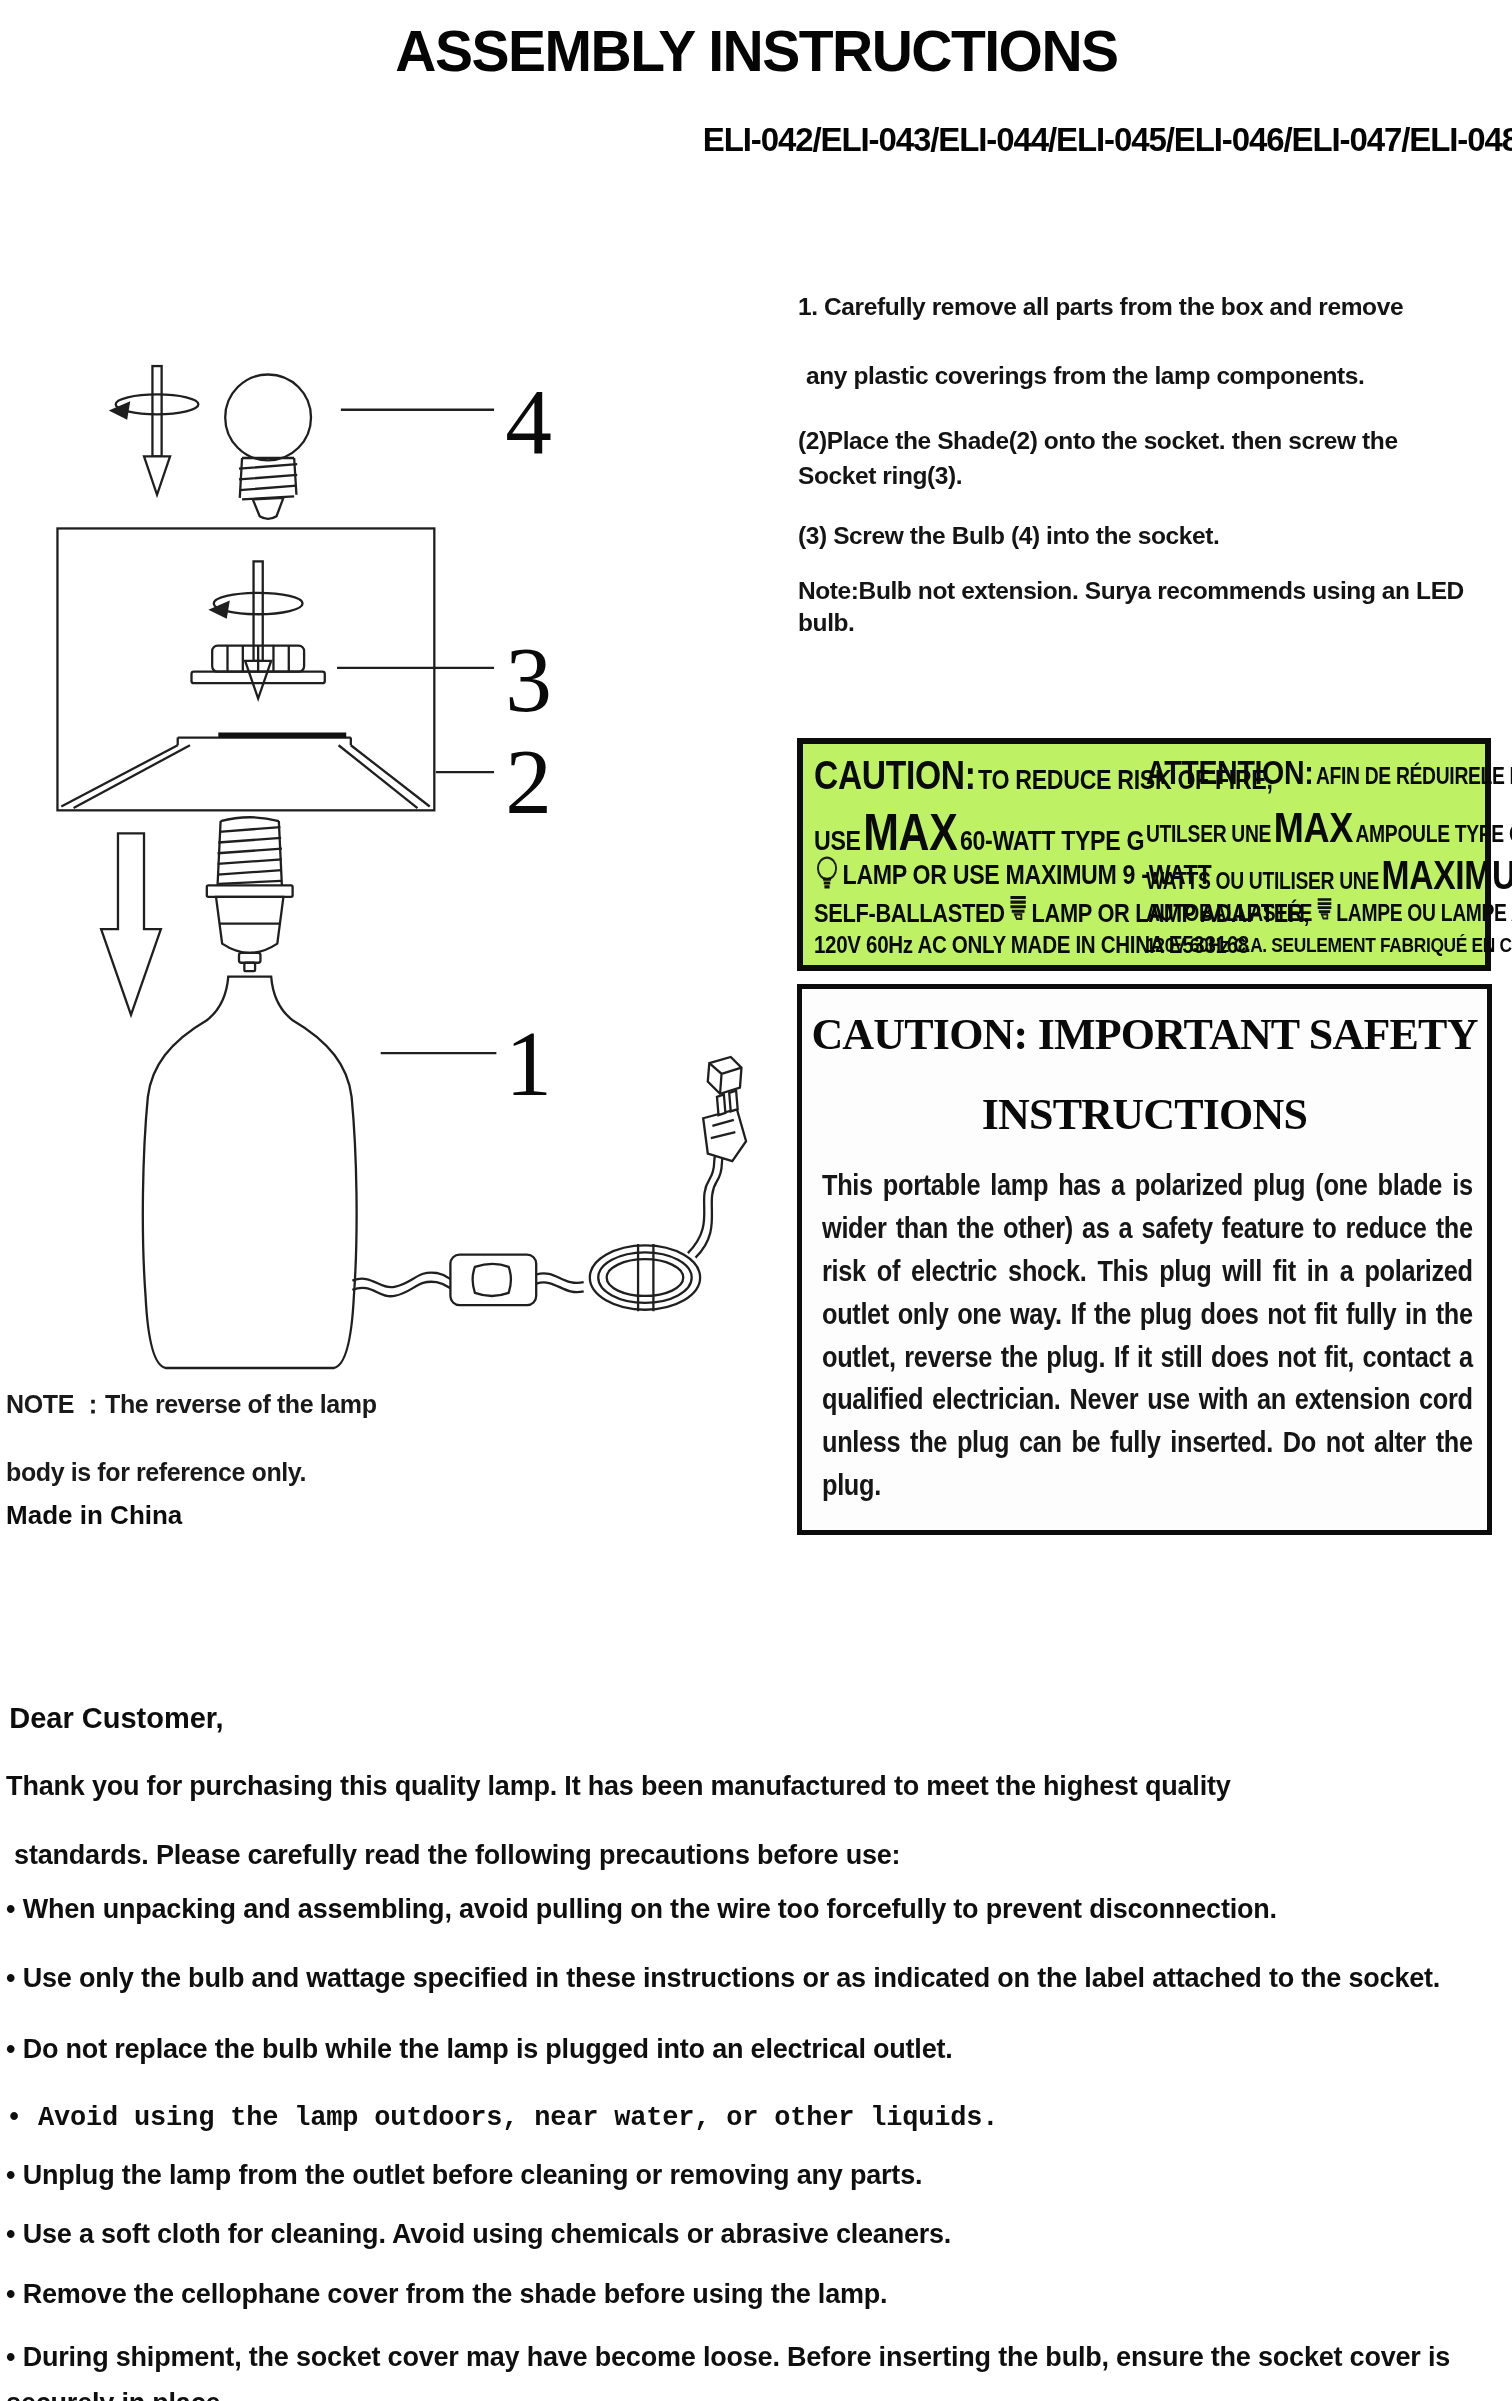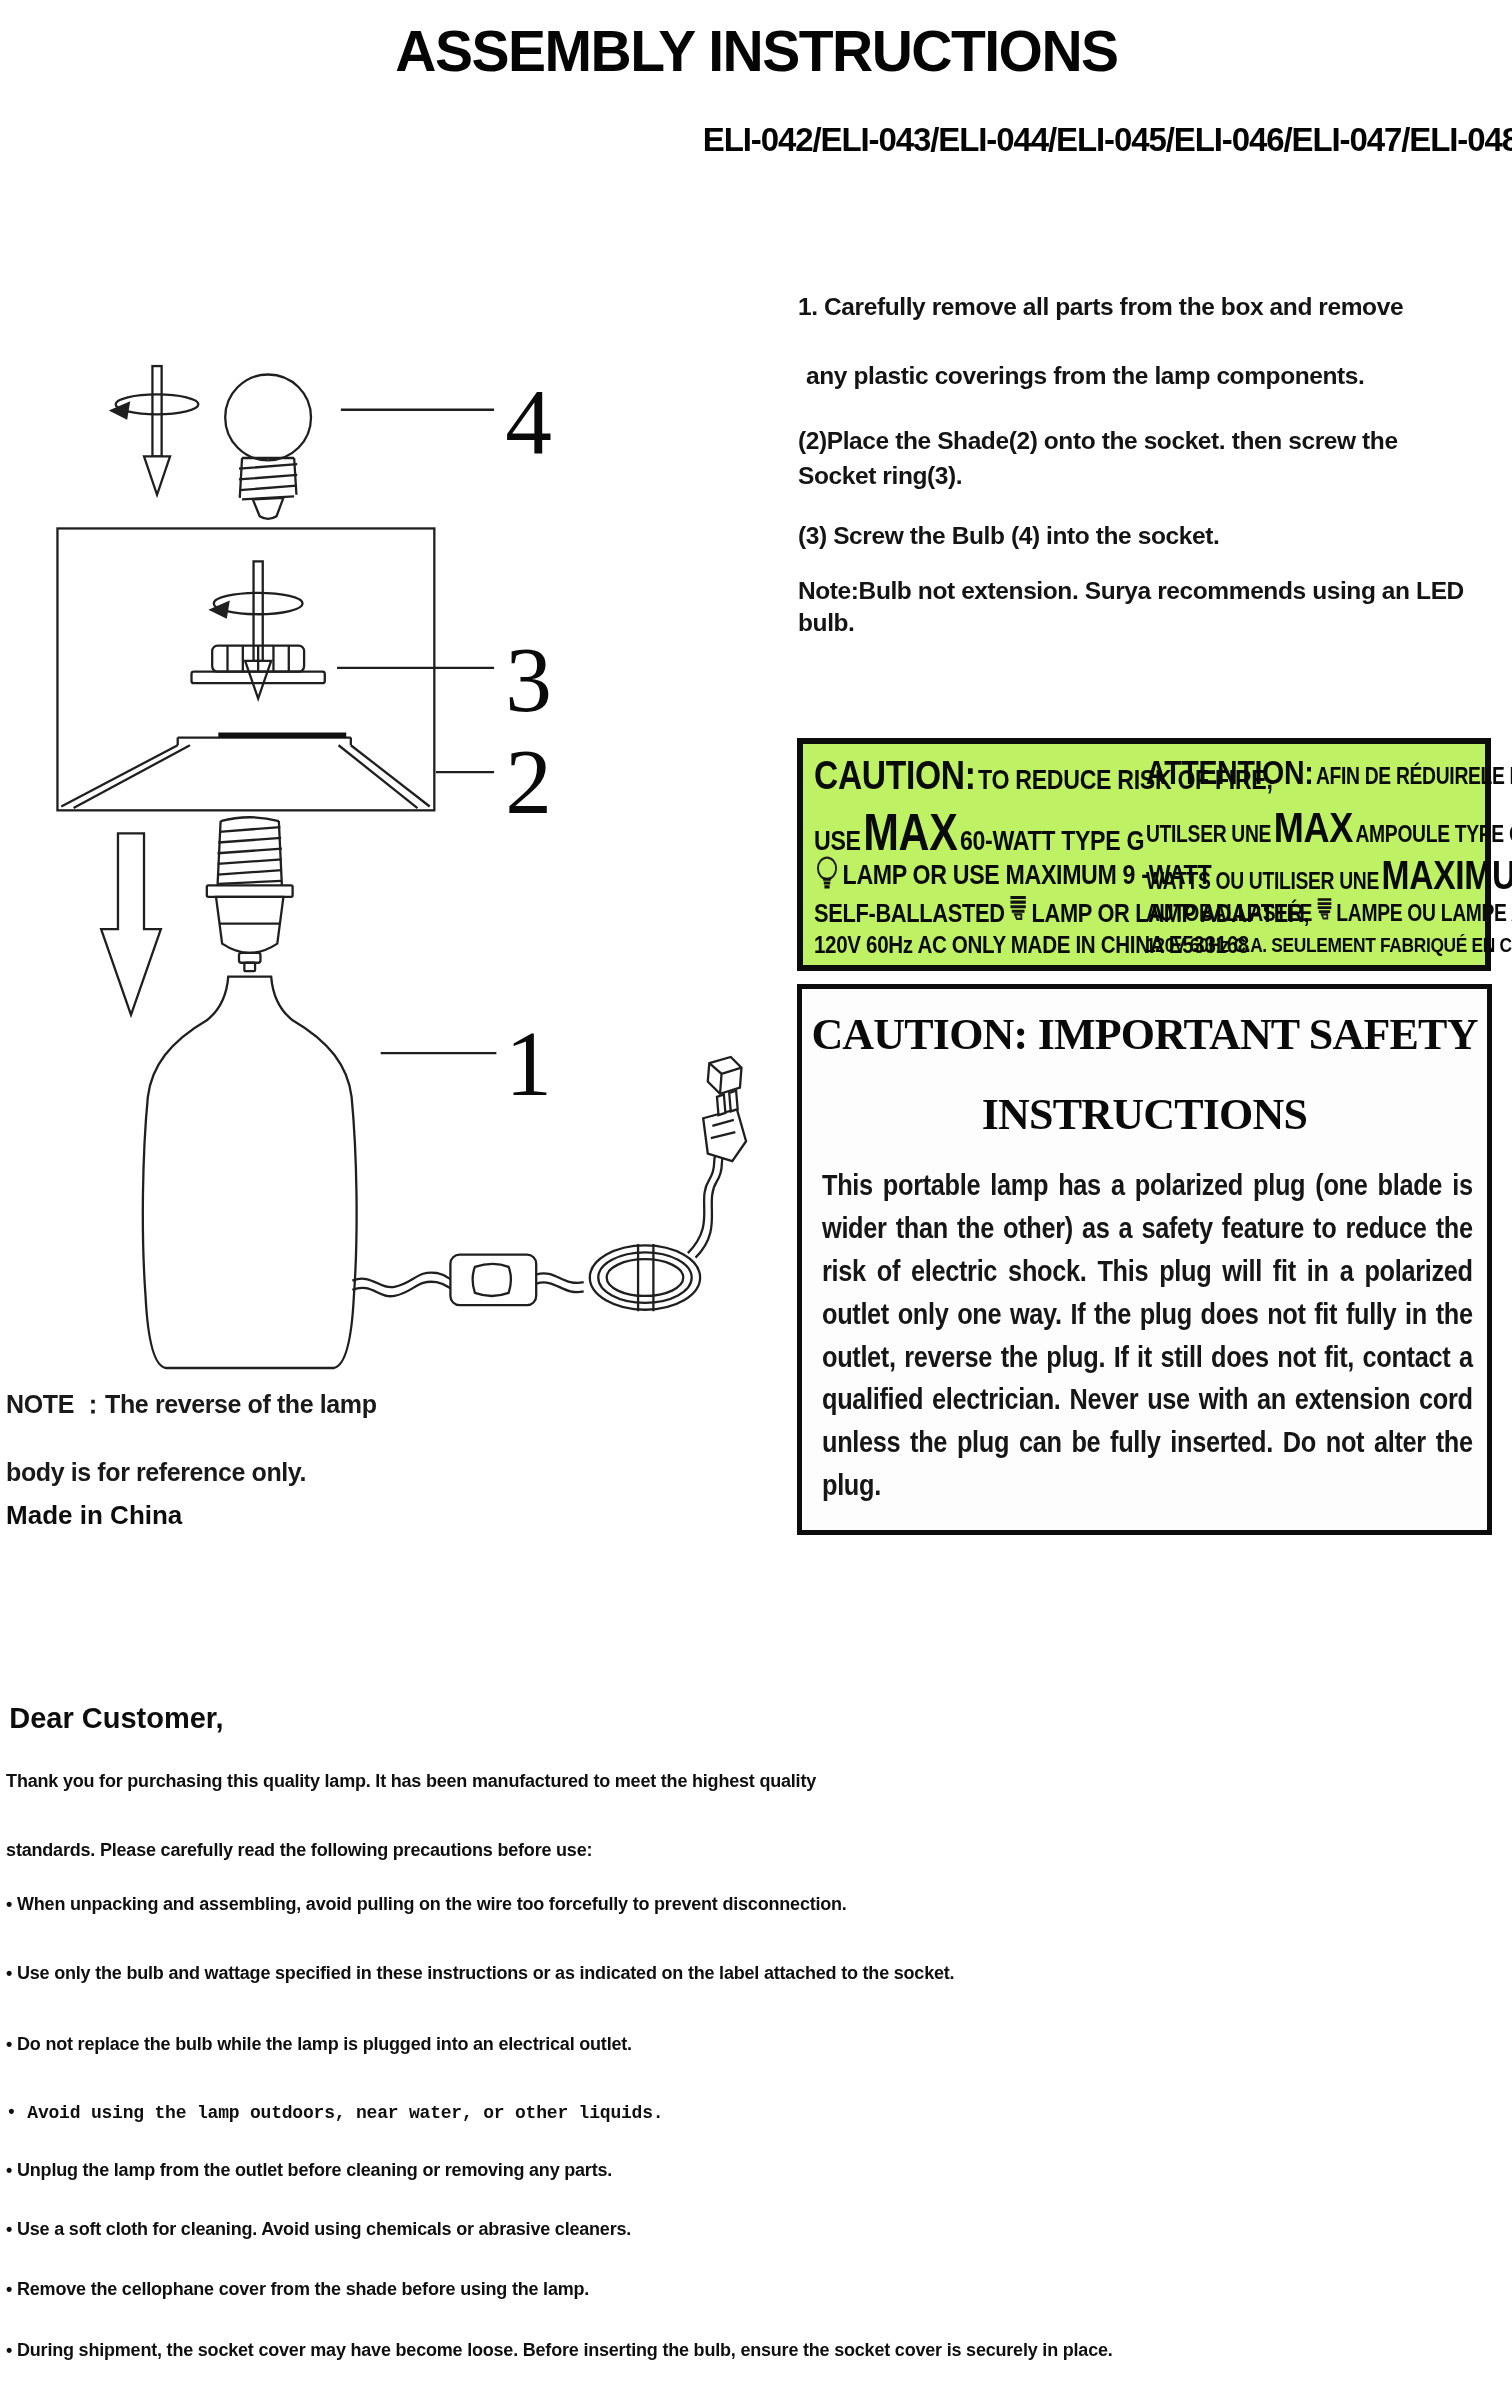--- a/index.html
+++ b/index.html
@@ -55,21 +55,21 @@
   .safety-body{
     position:absolute;left:20px;top:175px;width:770px;
     transform:scaleX(0.845);transform-origin:left top;
     font-size:30px;font-weight:700;letter-spacing:-0.4px;line-height:1.43;
     text-align:justify;color:#161616;
   }
   
   .note-line{left:6.1px;font-size:25px;font-weight:700;letter-spacing:-0.4px;color:#1a1a1a;}
   .made-in{left:6.1px;font-size:26px;font-weight:700;color:#0d0d0d;}
   .salutation{left:9.2px;font-size:29px;font-weight:700;color:#0d0d0d;}
-  .body-line{left:6.1px;width:1486px;font-size:18px;font-weight:700;letter-spacing:-0.2px;color:#0f0f0f;}
+  .body-line{left:6.1px;width:1486px;font-size:27px;font-weight:700;letter-spacing:-0.2px;color:#0f0f0f;}
   
   .diagram-svg{left:0;top:291px;}
   .dg{stroke:#1f1f1f;stroke-width:3;fill:none;}
   .dg-thick{stroke:#111;stroke-width:7;fill:none;}
   .dg-fill{stroke:#1f1f1f;stroke-width:3;fill:#ffffff;}
   .partnum{
     font-family:"Liberation Serif",serif;font-size:122px;fill:#0a0a0a;
     font-weight:400;
   }
 </style>
@@ -162,21 +162,21 @@
     <div class="safety-title" style="top:100px;">INSTRUCTIONS</div>
     <div class="safety-body">This portable lamp has a polarized plug (one blade is wider than the other) as a safety feature to reduce the risk of electric shock. This plug will fit in a polarized outlet only one way. If the plug does not fit fully in the outlet, reverse the plug. If it still does not fit, contact a qualified electrician. Never use with an extension cord unless the plug can be fully inserted. Do not alter the plug.</div>
   </div>
 
   <div class="abs note-line" style="top:1388px;">NOTE ：The reverse of the lamp</div>
   <div class="abs note-line" style="top:1458px;">body is for reference only.</div>
   <div class="abs made-in" style="top:1500px;">Made in China</div>
 
   <div class="abs salutation" style="top:1702px;">Dear Customer,</div>
   <div class="abs body-line" style="top:1771px;">Thank you for purchasing this quality lamp. It has been manufactured to meet the highest quality</div>
-  <div class="abs body-line" style="top:1840px;">standards. Please carefully read the following precautions before use:</div>
+  <div class="abs body-line" style="top:1840px;margin-left:8px;">standards. Please carefully read the following precautions before use:</div>
   <div class="abs body-line" style="top:1894px;">• When unpacking and assembling, avoid pulling on the wire too forcefully to prevent disconnection.</div>
   <div class="abs body-line" style="top:1963px;">• Use only the bulb and wattage specified in these instructions or as indicated on the label attached to the socket.</div>
   <div class="abs body-line" style="top:2034px;">• Do not replace the bulb while the lamp is plugged into an electrical outlet.</div>
   <div class="abs body-line" style="top:2103px;font-family:Liberation Mono, monospace;">• Avoid using the lamp outdoors, near water, or other liquids.</div>
   <div class="abs body-line" style="top:2160px;">• Unplug the lamp from the outlet before cleaning or removing any parts.</div>
   <div class="abs body-line" style="top:2219px;">• Use a soft cloth for cleaning. Avoid using chemicals or abrasive cleaners.</div>
   <div class="abs body-line" style="top:2279px;">• Remove the cellophane cover from the shade before using the lamp.</div>
   <div class="abs body-line" style="top:2335px;line-height:1.7;">• During shipment, the socket cover may have become loose. Before inserting the bulb, ensure the socket cover is securely in place.</div>
 
   <svg class="abs diagram-svg" width="766" height="1126" viewBox="0 380 1000 1470" xmlns="http://www.w3.org/2000/svg">

